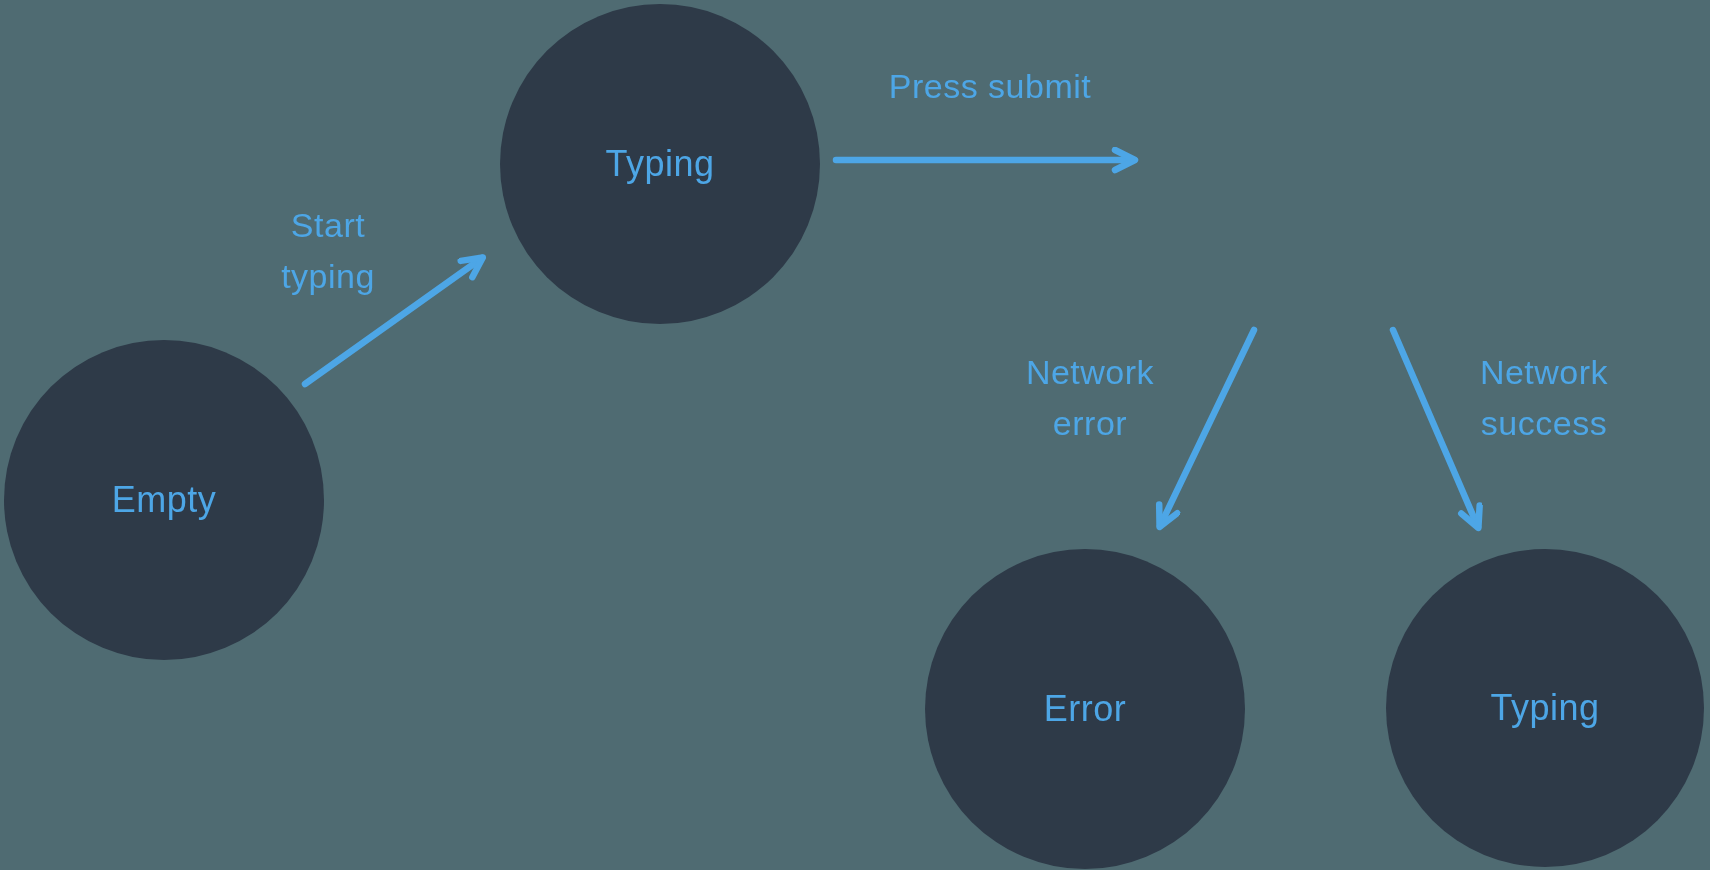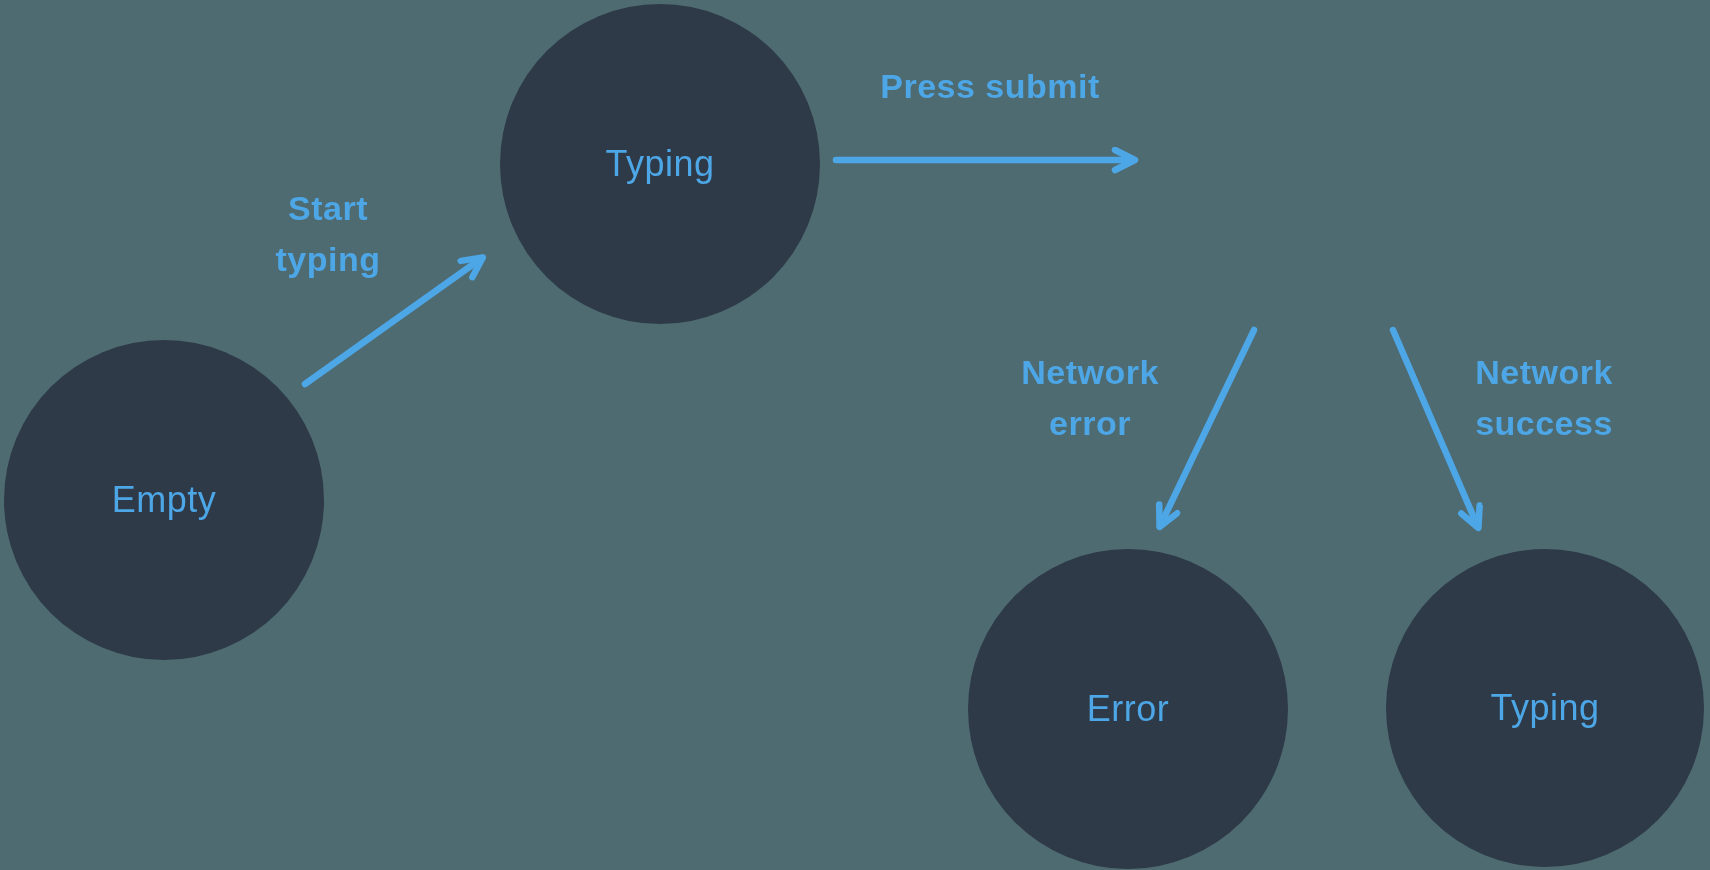--- a/index.html
+++ b/index.html
@@ -48,33 +48,33 @@
   }
   .node-label {
     color: var(--accent, #4da6e6);
     font-size: 36px;
     font-weight: 500;
     letter-spacing: 0.5px;
   }
   .node-empty      { left: 4px;    top: 340px; width: 320px; height: 320px; }
   .node-typing     { left: 500px;  top: 4px;   width: 320px; height: 320px; }
   .node-submitting { left: 1164px; top: 4px;   width: 326px; height: 326px; }
-  .node-error      { left: 968px;  top: 549px; width: 320px; height: 320px; }
+  .node-error      { left: 925px;  top: 549px; width: 320px; height: 320px; }
   .node-success    { left: 1386px; top: 549px; width: 318px; height: 318px; }
   .edge-label {
     position: absolute;
     transform: translate(-50%, -50%);
     color: var(--accent, #4da6e6);
     font-size: 34px;
-    font-weight: 700;
+    font-weight: 400;
     letter-spacing: 0.5px;
     text-align: center;
     line-height: 1.5;
   }
-  .label-start-typing    { left: 328px;  top: 234px; width: 140px; }
+  .label-start-typing    { left: 328px;  top: 251px; width: 140px; }
   .label-press-submit    { left: 990px;  top: 86px;  white-space: nowrap; }
   .label-network-error   { left: 1090px; top: 398px; width: 190px; }
   .label-network-success { left: 1544px; top: 398px; width: 190px; }
 </style>
 </head>
 <body>
 
 <div class="canvas">
 
   <svg class="edges-layer" viewBox="0 0 1710 870">

